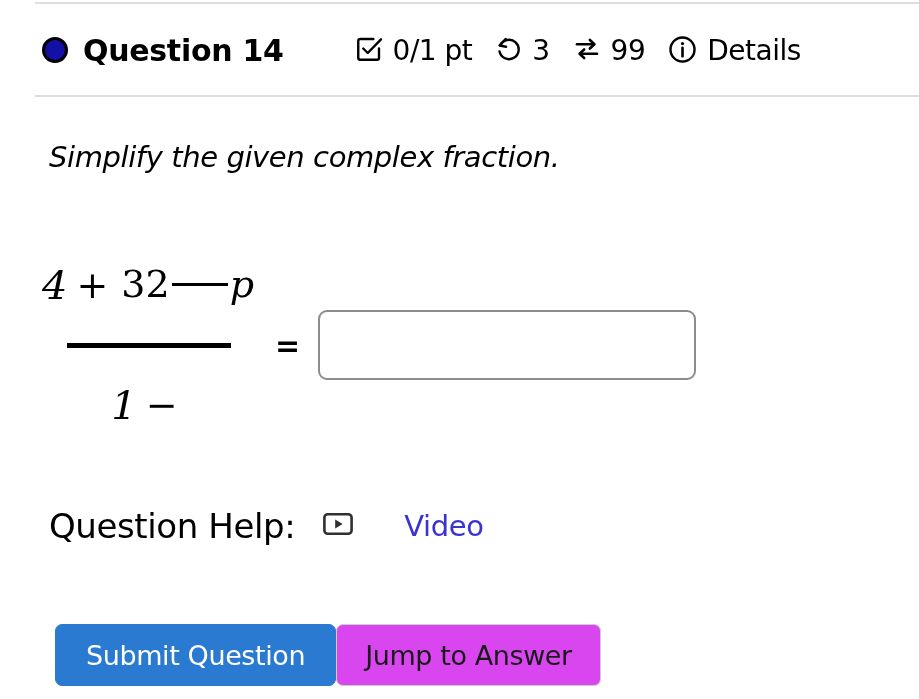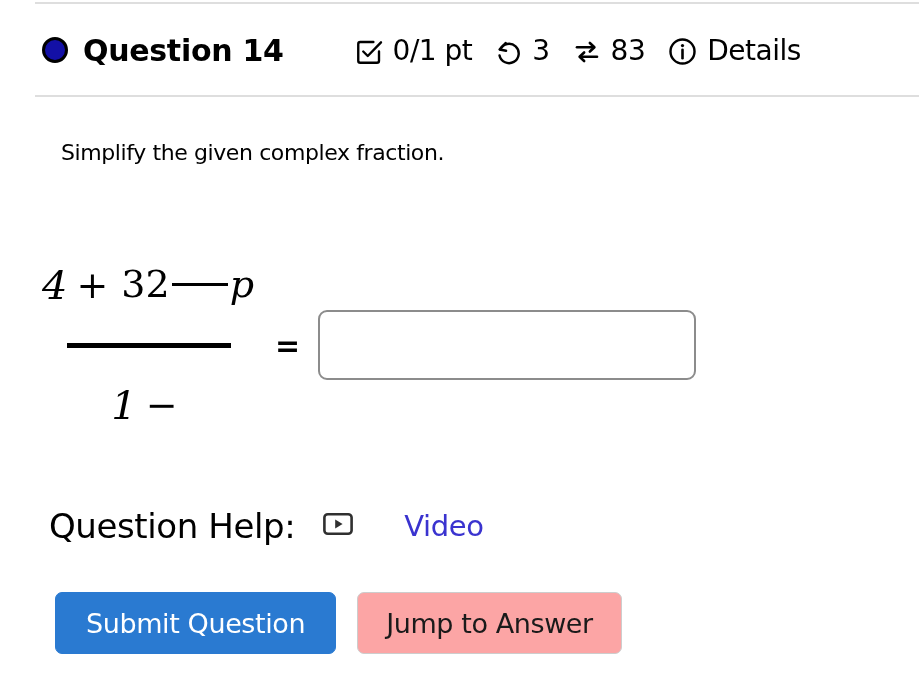--- a/index.html
+++ b/index.html
@@ -77,44 +77,45 @@
   }
 
   .meta {
     display: flex;
     align-items: center;
     margin-left: 70px;
     white-space: nowrap;
   }
   .meta .chip {
     display: flex;
-    align-items: flex-end;
+    align-items: flex-start;
     margin-right: 22px;
   }
   .meta .chip:last-child { margin-right: 4px; }
   .meta .txt {
     font-size: 28px;
     margin-left: 9px;
     letter-spacing: -0.5px;
   }
   .meta .ico {
     display: inline-flex;
     align-items: center;
     justify-content: center;
     flex: 0 0 auto;
   }
 
   
   .prompt {
     position: absolute;
-    left: 26px;
+    left: 14px;
     top: 140px;
-    font-size: 22px;
+    font-size: 29px;
     letter-spacing: -0.4px;
     white-space: nowrap;
+    font-style: italic;
   }
 
   
   .math-row {
     position: absolute;
     left: 14px;
     top: 225px;
     display: flex;
     align-items: center;
     height: 240px;
@@ -226,21 +227,21 @@
     font-size: 29px;
     color: #3a33cf;
     margin-left: 11px;
     letter-spacing: -0.4px;
   }
 
   
   .btn-row {
     position: absolute;
     left: 20px;
-    top: 592px;
+    top: 624px;
     display: flex;
     align-items: center;
   }
   .btn {
     font-family: "DejaVu Sans", "Liberation Sans", sans-serif;
     font-size: 27px;
     letter-spacing: -0.4px;
     border-radius: 7px;
     box-sizing: border-box;
     cursor: pointer;
@@ -250,26 +251,25 @@
     justify-content: center;
   }
   .btn-primary {
     background: #2a7ad1;
     color: #ffffff;
     border: 1px solid #2a7ad1;
     height: 62px;
     padding: 0 30px;
   }
   .btn-secondary {
-    background: #fca5a5;
+    background: #d946ef;
     color: #1a1a1a;
     border: 1px solid #cdcdcd;
     height: 62px;
     padding: 0 28px;
-    margin-left: 21px;
   }
 </style>
 </head>
 <body>
 
 <div class="page">
   <div class="content-col">
 
     <div class="rule top"></div>
     <div class="rule under-header"></div>
@@ -302,21 +302,21 @@
 
         <div class="chip">
           <span class="ico">
             <svg width="30" height="30" viewBox="0 0 24 24" fill="none">
               <path d="M4 8.2h13.2" stroke="#000" stroke-width="2.1" stroke-linecap="round"></path>
               <path d="M14.3 4.8l3.6 3.4-3.6 3.4" stroke="#000" stroke-width="2.1" stroke-linecap="round" stroke-linejoin="round"></path>
               <path d="M20 15.8H6.8" stroke="#000" stroke-width="2.1" stroke-linecap="round"></path>
               <path d="M9.7 12.4l-3.6 3.4 3.6 3.4" stroke="#000" stroke-width="2.1" stroke-linecap="round" stroke-linejoin="round"></path>
             </svg>
           </span>
-          <span class="txt">83</span>
+          <span class="txt">99</span>
         </div>
 
         <div class="chip">
           <span class="ico">
             <svg width="31" height="31" viewBox="0 0 24 24" fill="none">
               <circle cx="12" cy="12" r="9.3" stroke="#000" stroke-width="1.9"></circle>
               <circle cx="12" cy="7.4" r="1.25" fill="#000"></circle>
               <path d="M12 10.6v6.6" stroke="#000" stroke-width="2" stroke-linecap="round"></path>
             </svg>
           </span>

